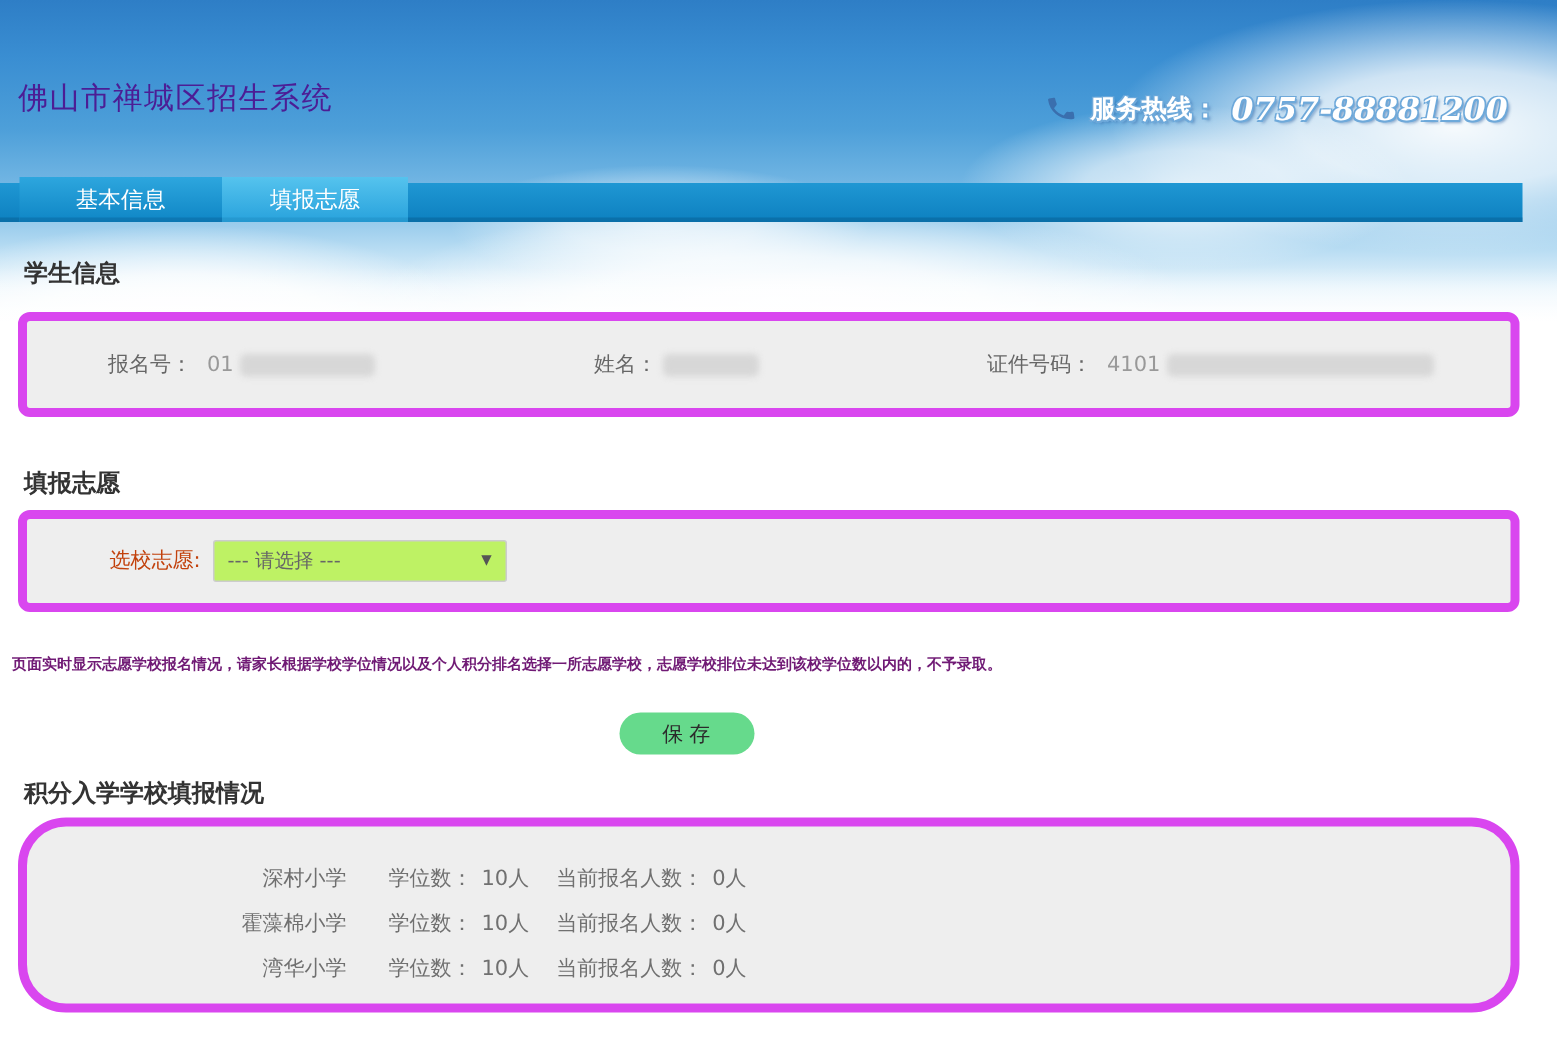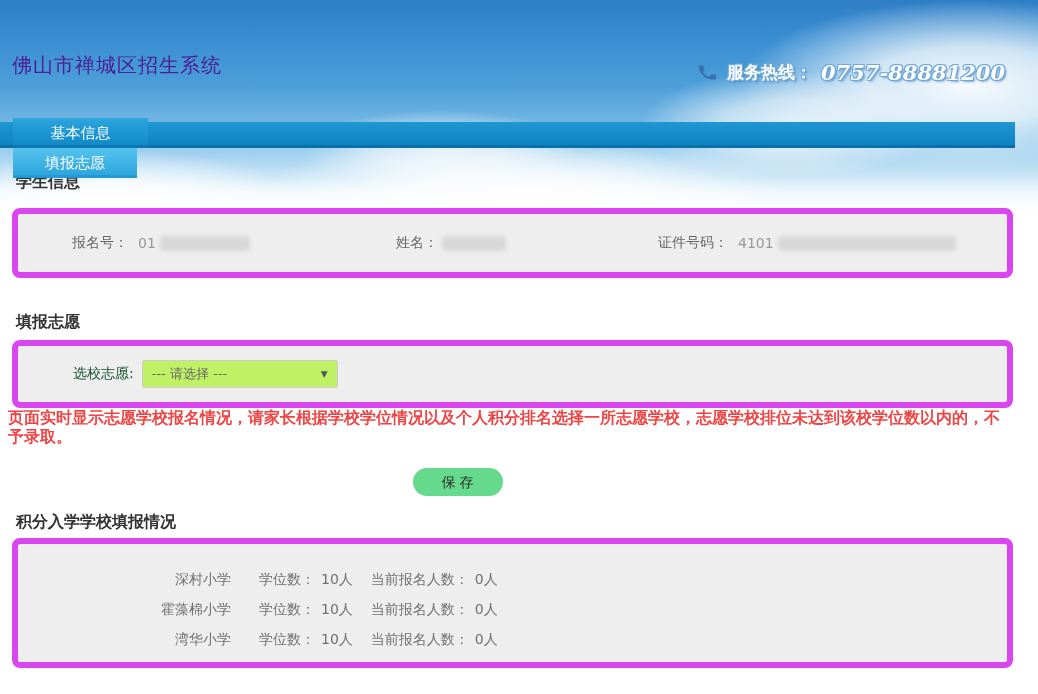--- a/index.html
+++ b/index.html
@@ -49,21 +49,21 @@
     text-shadow:-1px -1px 0 #6ea9da, 1px -1px 0 #6ea9da, -1px 1px 0 #6ea9da, 1px 1px 0 #6ea9da, 2px 2px 2px rgba(60,110,170,.6);
   }
 
   
   .navbar { position:absolute; left:0; top:118px; width:1015px; height:30px; z-index:4; }
   .navbar .strip {
     position:absolute; left:0; top:4px; width:100%; height:26px;
     background: linear-gradient(180deg,#1f97d3 0%, #0d80c0 100%);
     box-shadow: inset 0 -3px 0 rgba(7,90,142,.45);
   }
-  .tabs { position:absolute; left:13px; top:0; display:flex; height:30px;flex-direction:column; }
+  .tabs { position:absolute; left:13px; top:0; display:flex; height:30px; }
   .tab {
     height:30px; line-height:30px; text-align:center;
     color:#ffffff; font-size:15px; cursor:pointer;
     background: linear-gradient(180deg,#2da6de 0%, #0f86c5 100%);
     box-shadow: inset 0 -3px 0 rgba(7,90,142,.35);
   }
   .tab-basic  { width:135px; }
   .tab-apply  { width:124px; background: linear-gradient(180deg,#55c3ee 0%, #28a2dc 100%);
                 box-shadow: inset 0 -3px 0 rgba(20,120,170,.25); }
 
@@ -80,41 +80,41 @@
   .field .lbl { color:#666; }
   .field .val { color:#999; margin-left:10px; }
   .blur { display:inline-block; height:15px; background:#d7d7d7; border-radius:4px;
           filter:blur(2px); margin-left:4px; vertical-align:middle; }
   .blur-reg  { width:90px; }
   .blur-name { width:64px; }
   .blur-id   { width:178px; }
 
   .sec-apply { margin-top:34px; }
   .panel-apply { margin-top:8px; height:68px; display:flex; align-items:center; padding-left:55px; }
-  .select-label { font-size:14px; color:#14532d; }
+  .select-label { font-size:14px; color:#c2410c; }
   .select-box {
     margin-left:8px; width:196px; height:28px; background:#bef264;
     border:1px solid #cccccc; border-radius:2px; cursor:pointer;
     display:flex; align-items:center; justify-content:space-between;
     padding:0 9px; font-size:13px; color:#666;
   }
   .select-arrow { font-size:9px; color:#555; }
 
-  .warning { padding-left:8px; font-size:16px; font-weight:bold;
-             color:#ef4444; line-height:19px; }
+  .warning { margin-top:26px; padding-left:8px; font-size:10px; font-weight:bold;
+             color:#701a75; line-height:19px; }
 
   .btn-row { margin-top:22px; width:915px; text-align:center;text-decoration:underline; }
   .save-btn {
     display:inline-block; width:90px; height:28px; line-height:28px;
     background:#66da8c; color:#2b2b2b; font-size:14px;
     border:none; border-radius:14px; cursor:pointer; text-align:center;
   }
 
   .sec-schools { margin-top:16px; }
-  .panel-schools { margin-top:6px; height:130px; padding-top:20px; }
+  .panel-schools { margin-top:6px; height:130px; padding-top:20px;border-radius:32px; }
   .school-row { display:flex; height:30px; line-height:30px; font-size:14px; color:#707070; }
   .school-name { width:213px; text-align:right; }
   .school-detail { margin-left:28px; display:flex; }
   .school-detail .qv { margin-left:6px; }
   .school-detail .cl { margin-left:18px; }
   .school-detail .cv { margin-left:6px; }
 </style>
 </head>
 <body>
 

